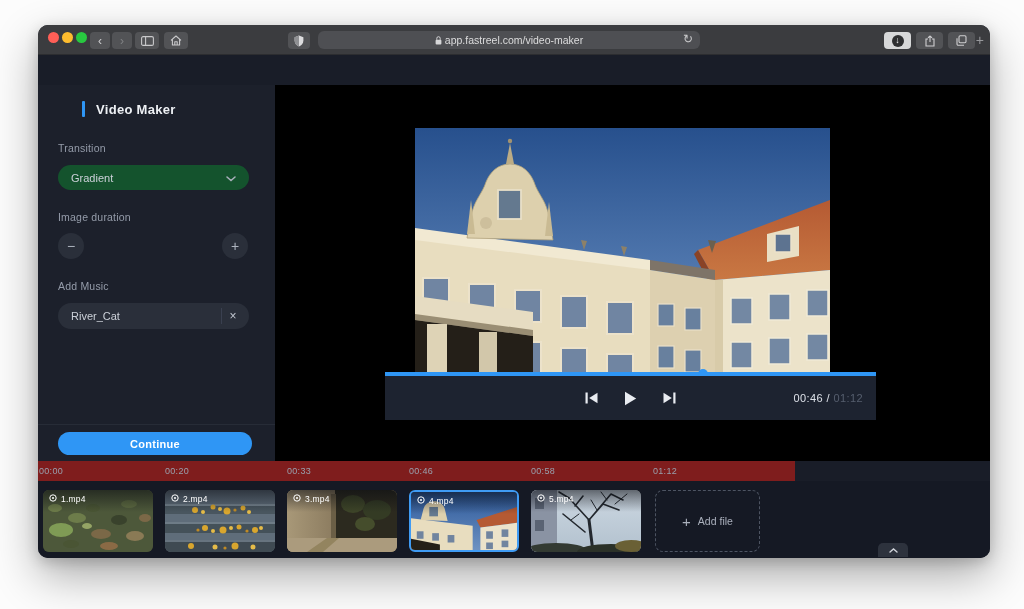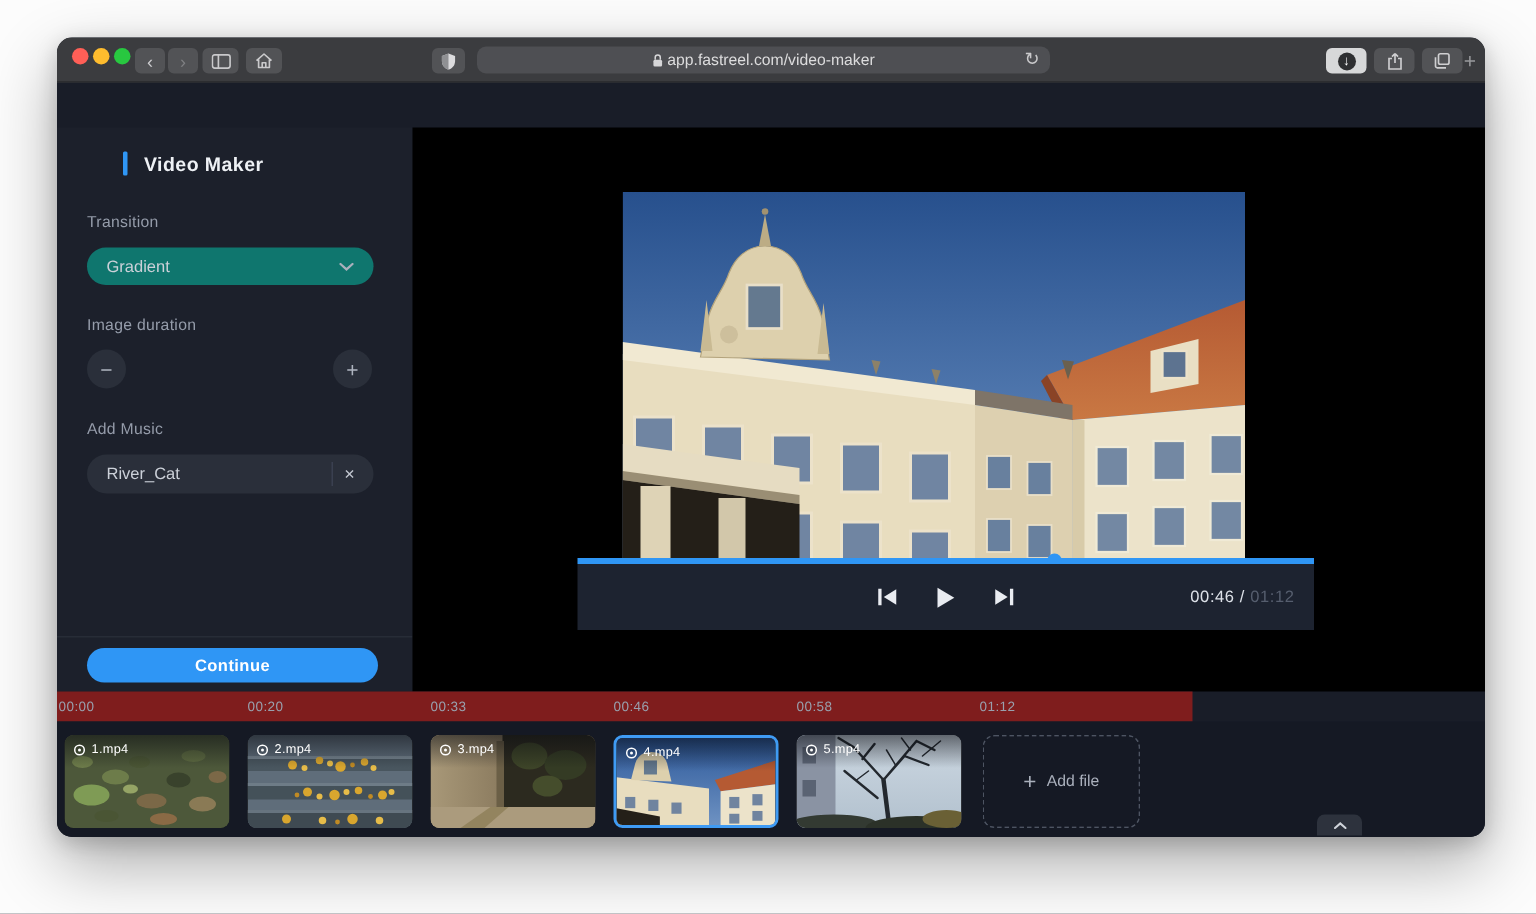--- a/index.html
+++ b/index.html
@@ -28,21 +28,21 @@
   .goback { position:absolute; left:80px; top:9px; color:#ccd0d7; font-size:10.5px; }
   .avatar { position:absolute; right:12px; top:2px; width:26px; height:26px; border-radius:50%; background:#585e70; color:#fff;
             font-size:10.5px; display:flex; align-items:center; justify-content:center; }
 
   
   .sidebar { position:absolute; left:0; top:60px; width:237px; height:376px; background:#1c202b; }
   .side-title { position:absolute; left:20px; top:16px; display:flex; align-items:center; gap:11px;margin-left:24px; }
   .side-title .bar { width:3px; height:16px; background:#2f96f5; border-radius:1px; }
   .side-title .txt { color:#eef1f5; font-size:13px; font-weight:600; letter-spacing:.3px; }
   .side-label { position:absolute; left:20px; color:#959caa; font-size:10.5px; letter-spacing:.2px; }
-  .pill { position:absolute; left:20px; width:191px; height:25px; border-radius:13px; background:#0f766e; color:#ccd1d9;
+  .pill { position:absolute; left:20px; width:191px; height:25px; border-radius:13px; background:#14532d; color:#ccd1d9;
           font-size:11px; display:flex; align-items:center; padding:0 13px; }
   .pill .chev { margin-left:auto; }
   .stepper-btn { position:absolute; width:26px; height:26px; border-radius:50%; background:#2a2f3a; color:#aeb4bf; font-size:14px;
                  display:flex; align-items:center; justify-content:center; }
   .dur-input { position:absolute; left:54px; top:148px; width:125px; height:26px; border-radius:13px; background:#252a35;
                color:#5d6472; font-size:11px; display:flex; align-items:center; padding:0 13px; }
   .music-pill { position:absolute; left:20px; top:218px; width:191px; height:26px; border-radius:13px; background:#2a2f3a;
                 color:#ccd1d9; font-size:11px; display:flex; align-items:center; padding:0 13px; }
   .music-pill .vdiv { position:absolute; right:27px; top:5px; width:1px; height:16px; background:#3a4050; }
   .music-pill .clear { position:absolute; right:7px; top:4px; width:18px; height:18px; color:#c2c7d0; font-size:12px;
@@ -66,21 +66,21 @@
   
   .ruler { position:absolute; left:0; top:436px; width:757px; height:20px; background:#7f1d1d; }
   .tick { position:absolute; top:5px; color:#99a0ad; font-size:9px; letter-spacing:.3px; }
 
   
   .thumbbar { position:absolute; left:0; top:456px; width:952px; height:77px; background:#151924; }
   .clip { position:absolute; top:9px; width:110px; height:62px; border-radius:6px; overflow:hidden; background:#222; }
   .clip.selected { border:2px solid #3f9bf4; }
   .clip svg.art { position:absolute; left:0; top:0; width:100%; height:100%; }
   .clip .shade { position:absolute; left:0; top:0; right:0; height:22px; background:linear-gradient(180deg, rgba(8,10,16,.55), rgba(8,10,16,0)); }
-  .clip .lbl { position:absolute; left:6px; top:4px; display:flex; align-items:flex-end; gap:4px; color:#fff; font-size:8.5px; letter-spacing:.2px; }
+  .clip .lbl { position:absolute; left:6px; top:4px; display:flex; align-items:flex-start; gap:4px; color:#fff; font-size:8.5px; letter-spacing:.2px; }
   .addfile { position:absolute; left:617px; top:9px; width:105px; height:62px; border:1.5px dashed #4d5462; border-radius:8px;
              display:flex; align-items:center; justify-content:center; gap:7px; color:#aab0bc; }
   .addfile .plus { font-size:15px; font-weight:300; }
   .addfile .aftxt { font-size:10.5px; }
   .collapse-tab { position:absolute; left:840px; top:518px; width:30px; height:14px; background:#2d323d; border-radius:5px 5px 0 0;
                   display:flex; align-items:center; justify-content:center; }
 </style>
 </head>
 <body>
 

